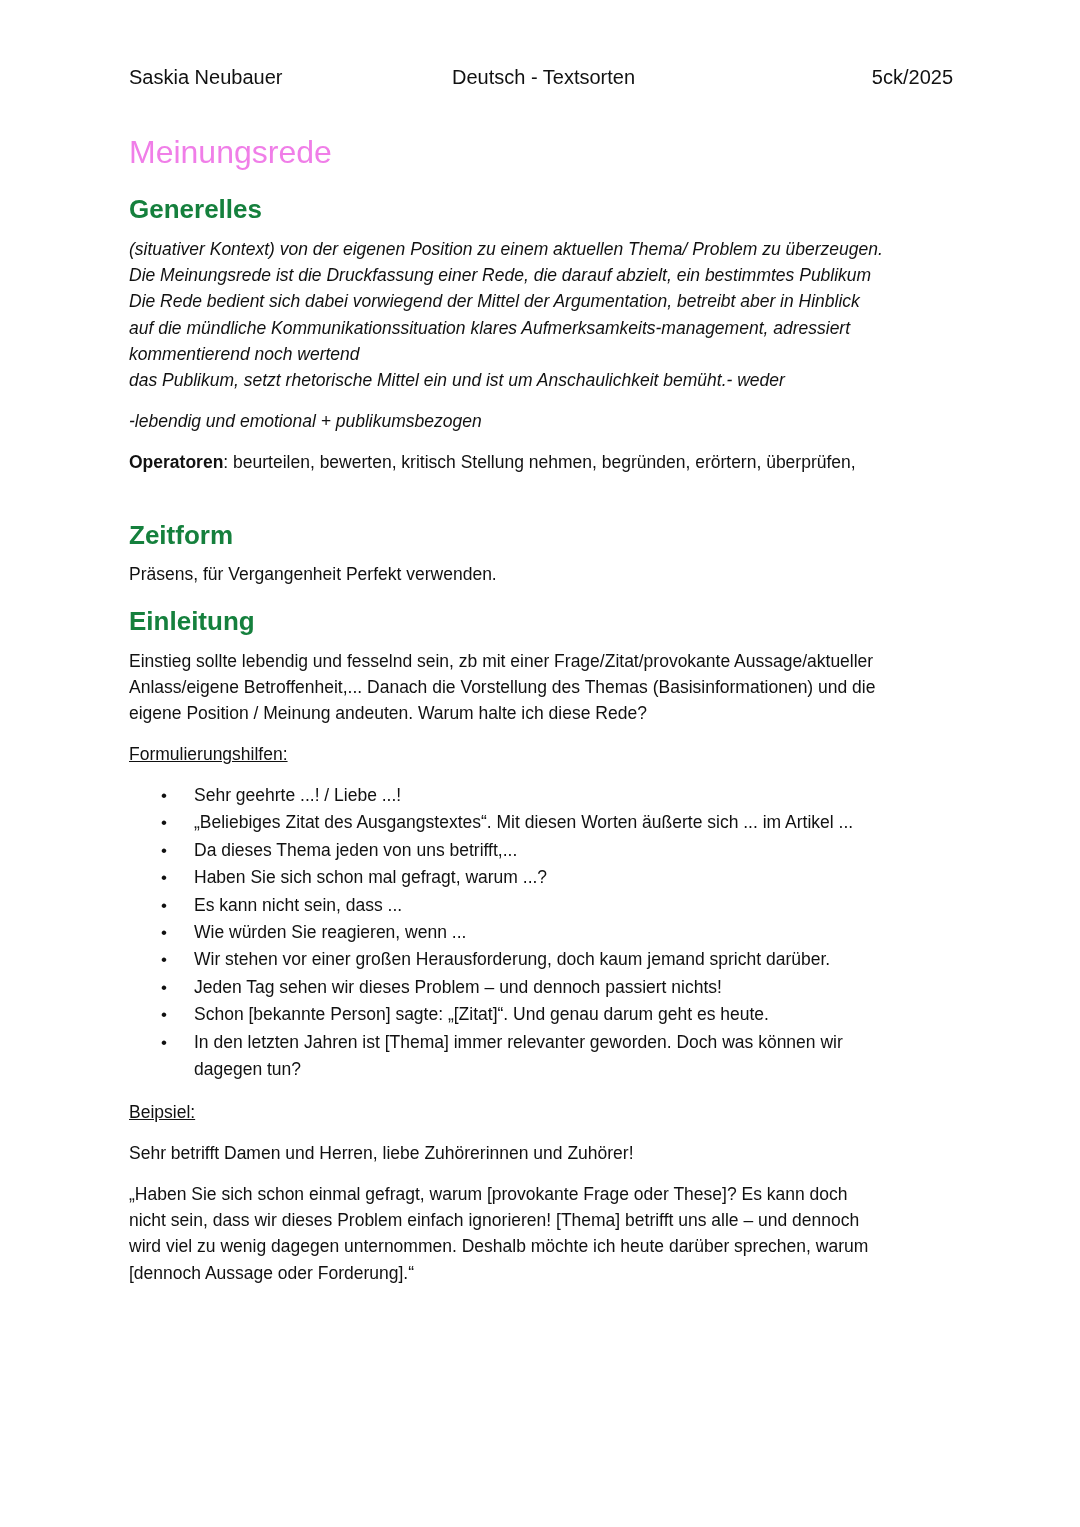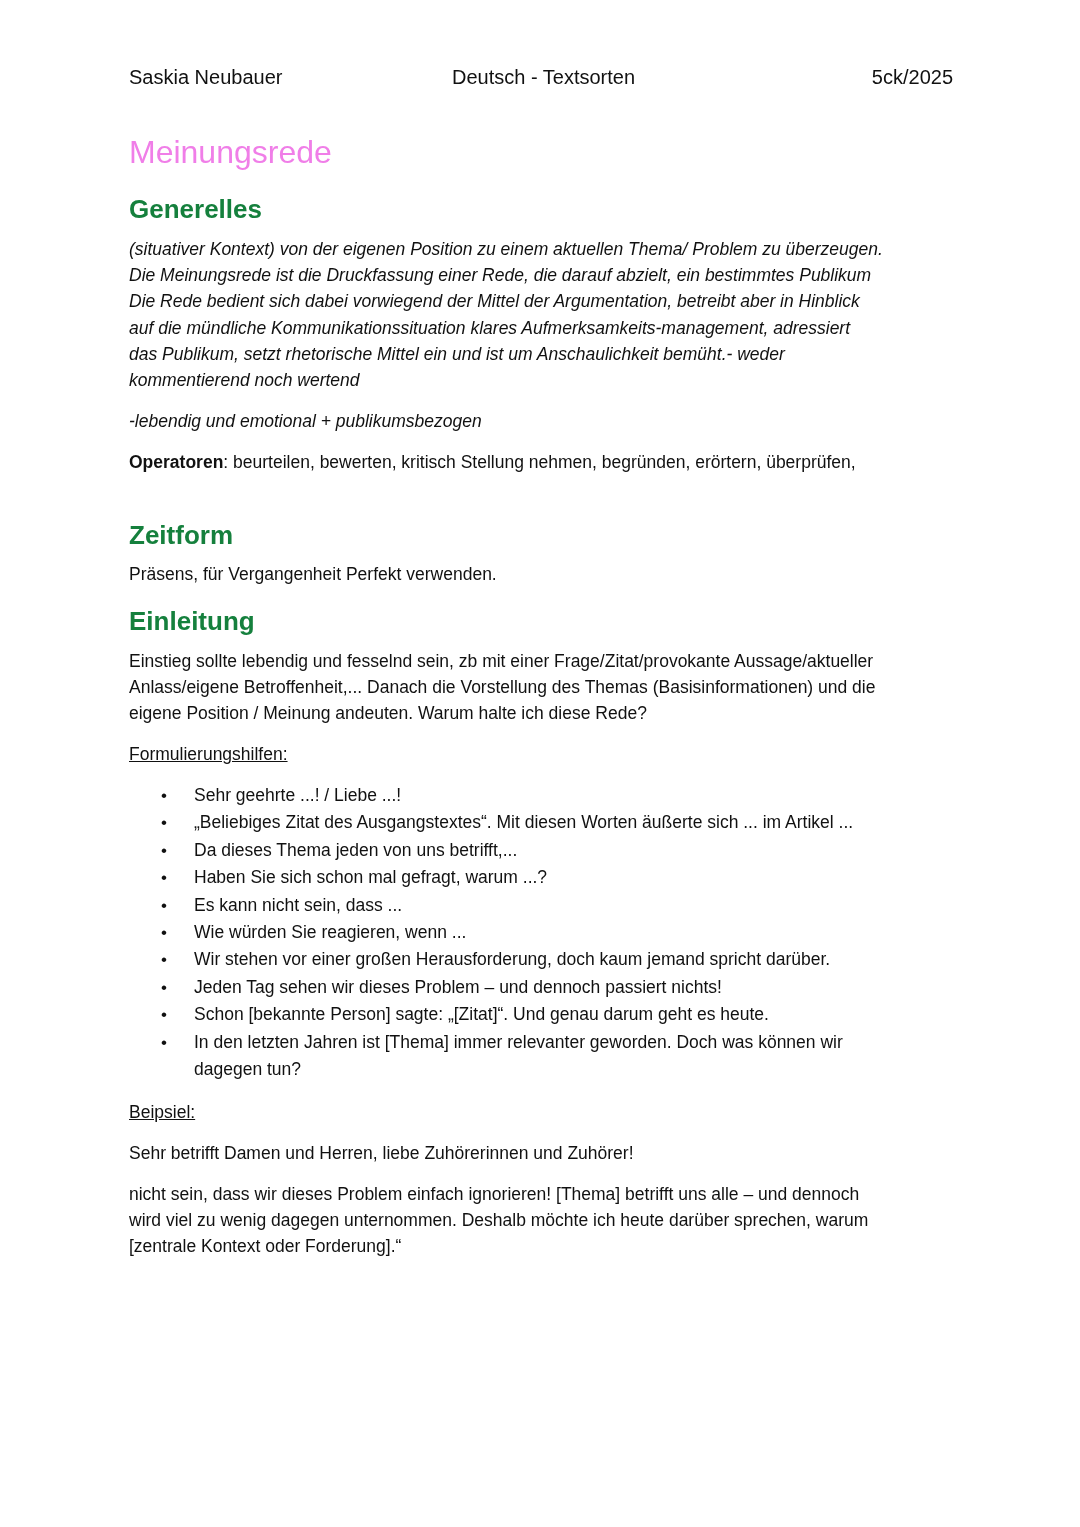--- a/index.html
+++ b/index.html
@@ -100,22 +100,22 @@
 
   <h1 class="title">Meinungsrede</h1>
 
   <h2 class="h2" style="top:192px;">Generelles</h2>
 
   <div class="para italic" style="top:236px;">
     <div>(situativer Kontext) von der eigenen Position zu einem aktuellen Thema/ Problem zu überzeugen.</div>
     <div>Die Meinungsrede ist die Druckfassung einer Rede, die darauf abzielt, ein bestimmtes Publikum</div>
     <div>Die Rede bedient sich dabei vorwiegend der Mittel der Argumentation, betreibt aber in Hinblick</div>
     <div>auf die mündliche Kommunikationssituation klares Aufmerksamkeits-management, adressiert</div>
+    <div>kommentierend noch wertend</div>
     <div>das Publikum, setzt rhetorische Mittel ein und ist um Anschaulichkeit bemüht.- weder</div>
-    <div>kommentierend noch wertend</div>
   </div>
 
   <div class="para italic" style="top:408px;">-lebendig und emotional + publikumsbezogen</div>
 
   <div class="para" style="top:449px;">
     <div><span class="bold">Operatoren</span><span>: beurteilen, bewerten, kritisch Stellung nehmen, begründen, erörtern, überprüfen,</span></div>
   </div>
 
   <h2 class="h2" style="top:518px;">Zeitform</h2>
   <div class="para" style="top:561px;">Präsens, für Vergangenheit Perfekt verwenden.</div>
@@ -141,18 +141,19 @@
     <li><span class="bullet">•</span><span>Jeden Tag sehen wir dieses Problem – und dennoch passiert nichts!</span></li>
     <li><span class="bullet">•</span><span>Schon [bekannte Person] sagte: „[Zitat]“. Und genau darum geht es heute.</span></li>
     <li style="padding-right:40px;"><span class="bullet">•</span><span>In den letzten Jahren ist [Thema] immer relevanter geworden. Doch was können wir dagegen tun?</span></li>
   </ul>
 
   <div class="para underline" style="top:1099px;">Beipsiel:</div>
 
   <div class="para" style="top:1140px;">Sehr betrifft Damen und Herren, liebe Zuhörerinnen und Zuhörer!</div>
 
   <div class="para" style="top:1181px;">
+    <div>„Haben Sie sich schon einmal gefragt, warum [provokante Frage oder These]? Es kann doch</div>
     <div>nicht sein, dass wir dieses Problem einfach ignorieren! [Thema] betrifft uns alle – und dennoch</div>
     <div>wird viel zu wenig dagegen unternommen. Deshalb möchte ich heute darüber sprechen, warum</div>
-    <div>[zentrale Kontext oder Forderung].“</div>
+    <div>[dennoch Aussage oder Forderung].“</div>
   </div>
 
 </div>
 
 </body></html>

